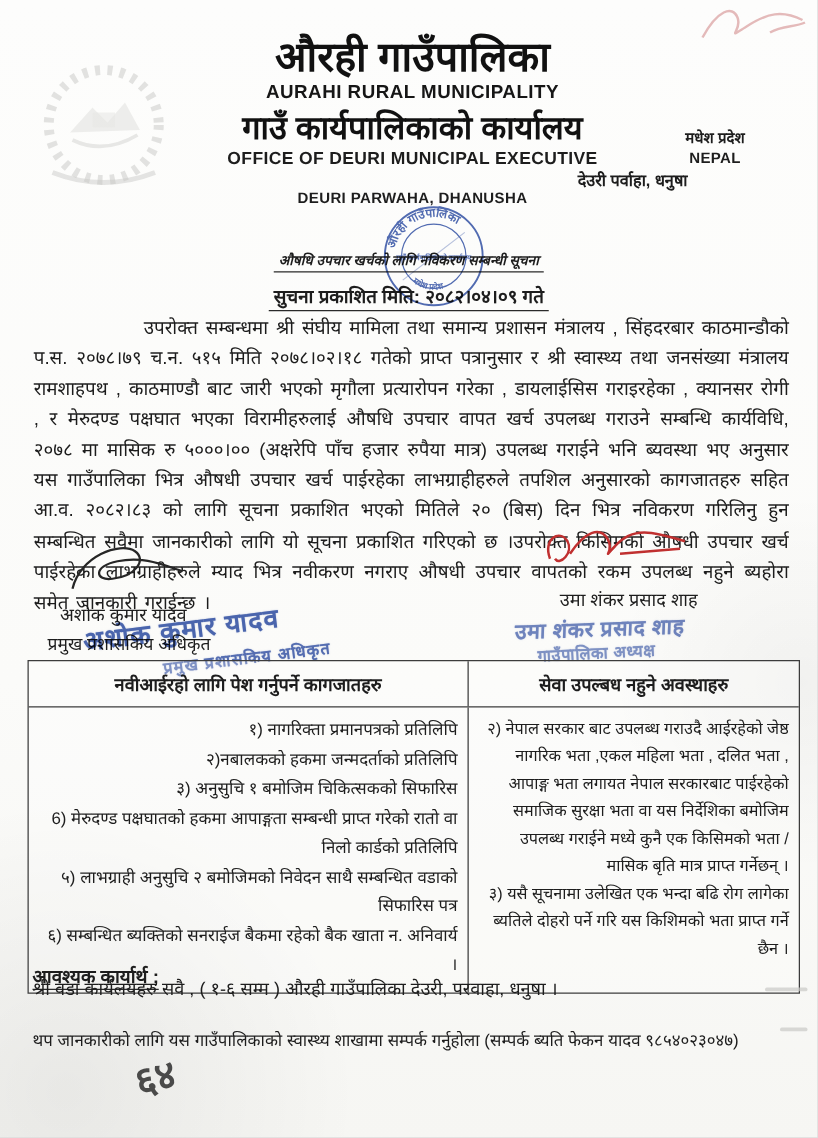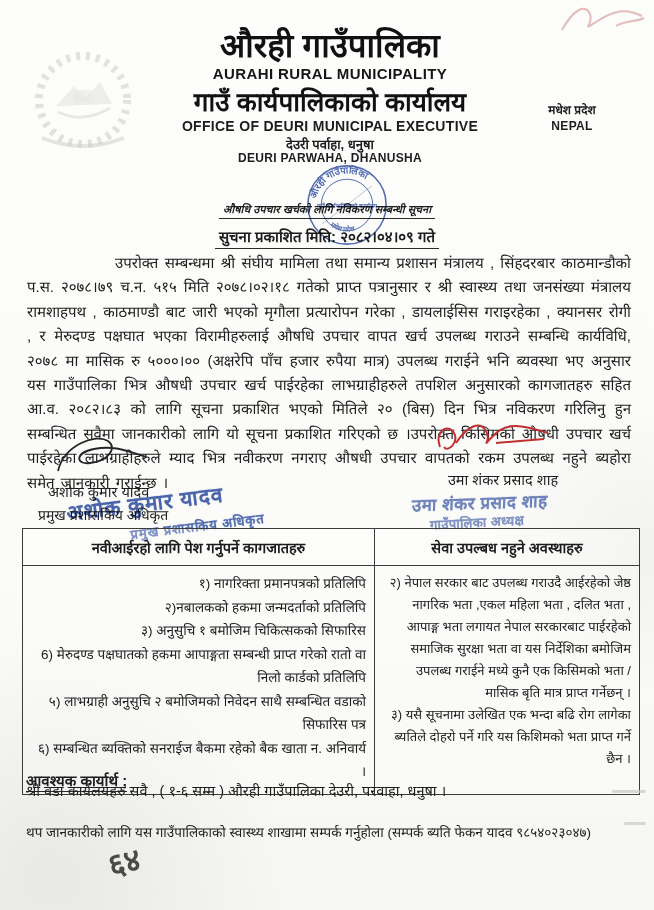--- a/index.html
+++ b/index.html
@@ -13,21 +13,21 @@
     color:#1d1d1d;
   }
   .abs{position:absolute;}
   
   .emblem{left:22px;top:42px;width:122px;height:126px;opacity:.5;}
   .hdr{left:110px;top:28px;width:440px;text-align:center;line-height:1.12;}
   .hdr .np-big{font-size:33px;font-weight:bold;color:#111;}
   .hdr .en-big{font-size:15px;font-weight:bold;letter-spacing:.4px;margin-top:1px;color:#161616;}
   .hdr .np-mid{font-size:26px;font-weight:bold;margin-top:5px;color:#111;}
   .hdr .en-mid{font-size:14px;font-weight:bold;letter-spacing:.3px;margin-top:2px;}
-  .hdr .np-small{font-size:13px;font-weight:bold;margin-top:3px;}
+  .hdr .np-small{font-size:13px;font-weight:bold;margin-top:3px;text-align:right;}
   .hdr .en-small{font-size:12px;font-weight:bold;letter-spacing:.3px;}
   .province{right:6px;top:102px;width:152px;text-align:center;line-height:1.35;}
   .province .np{font-size:12px;font-weight:bold;}
   .province .en{font-size:12px;font-weight:bold;letter-spacing:.3px;}
   
   .round-stamp{left:303px;top:163px;width:88px;height:84px;opacity:.82;z-index:3;mix-blend-mode:multiply;}
   
   .title-wrap{left:0;top:199px;width:100%;text-align:center;z-index:1;}
   .title-line{display:inline-block;font-size:11px;font-weight:bold;border-bottom:1.6px solid #2a2a2a;padding:0 4px 2px;font-style:italic;}
   .date-wrap{left:0;top:226px;width:100%;text-align:center;}

